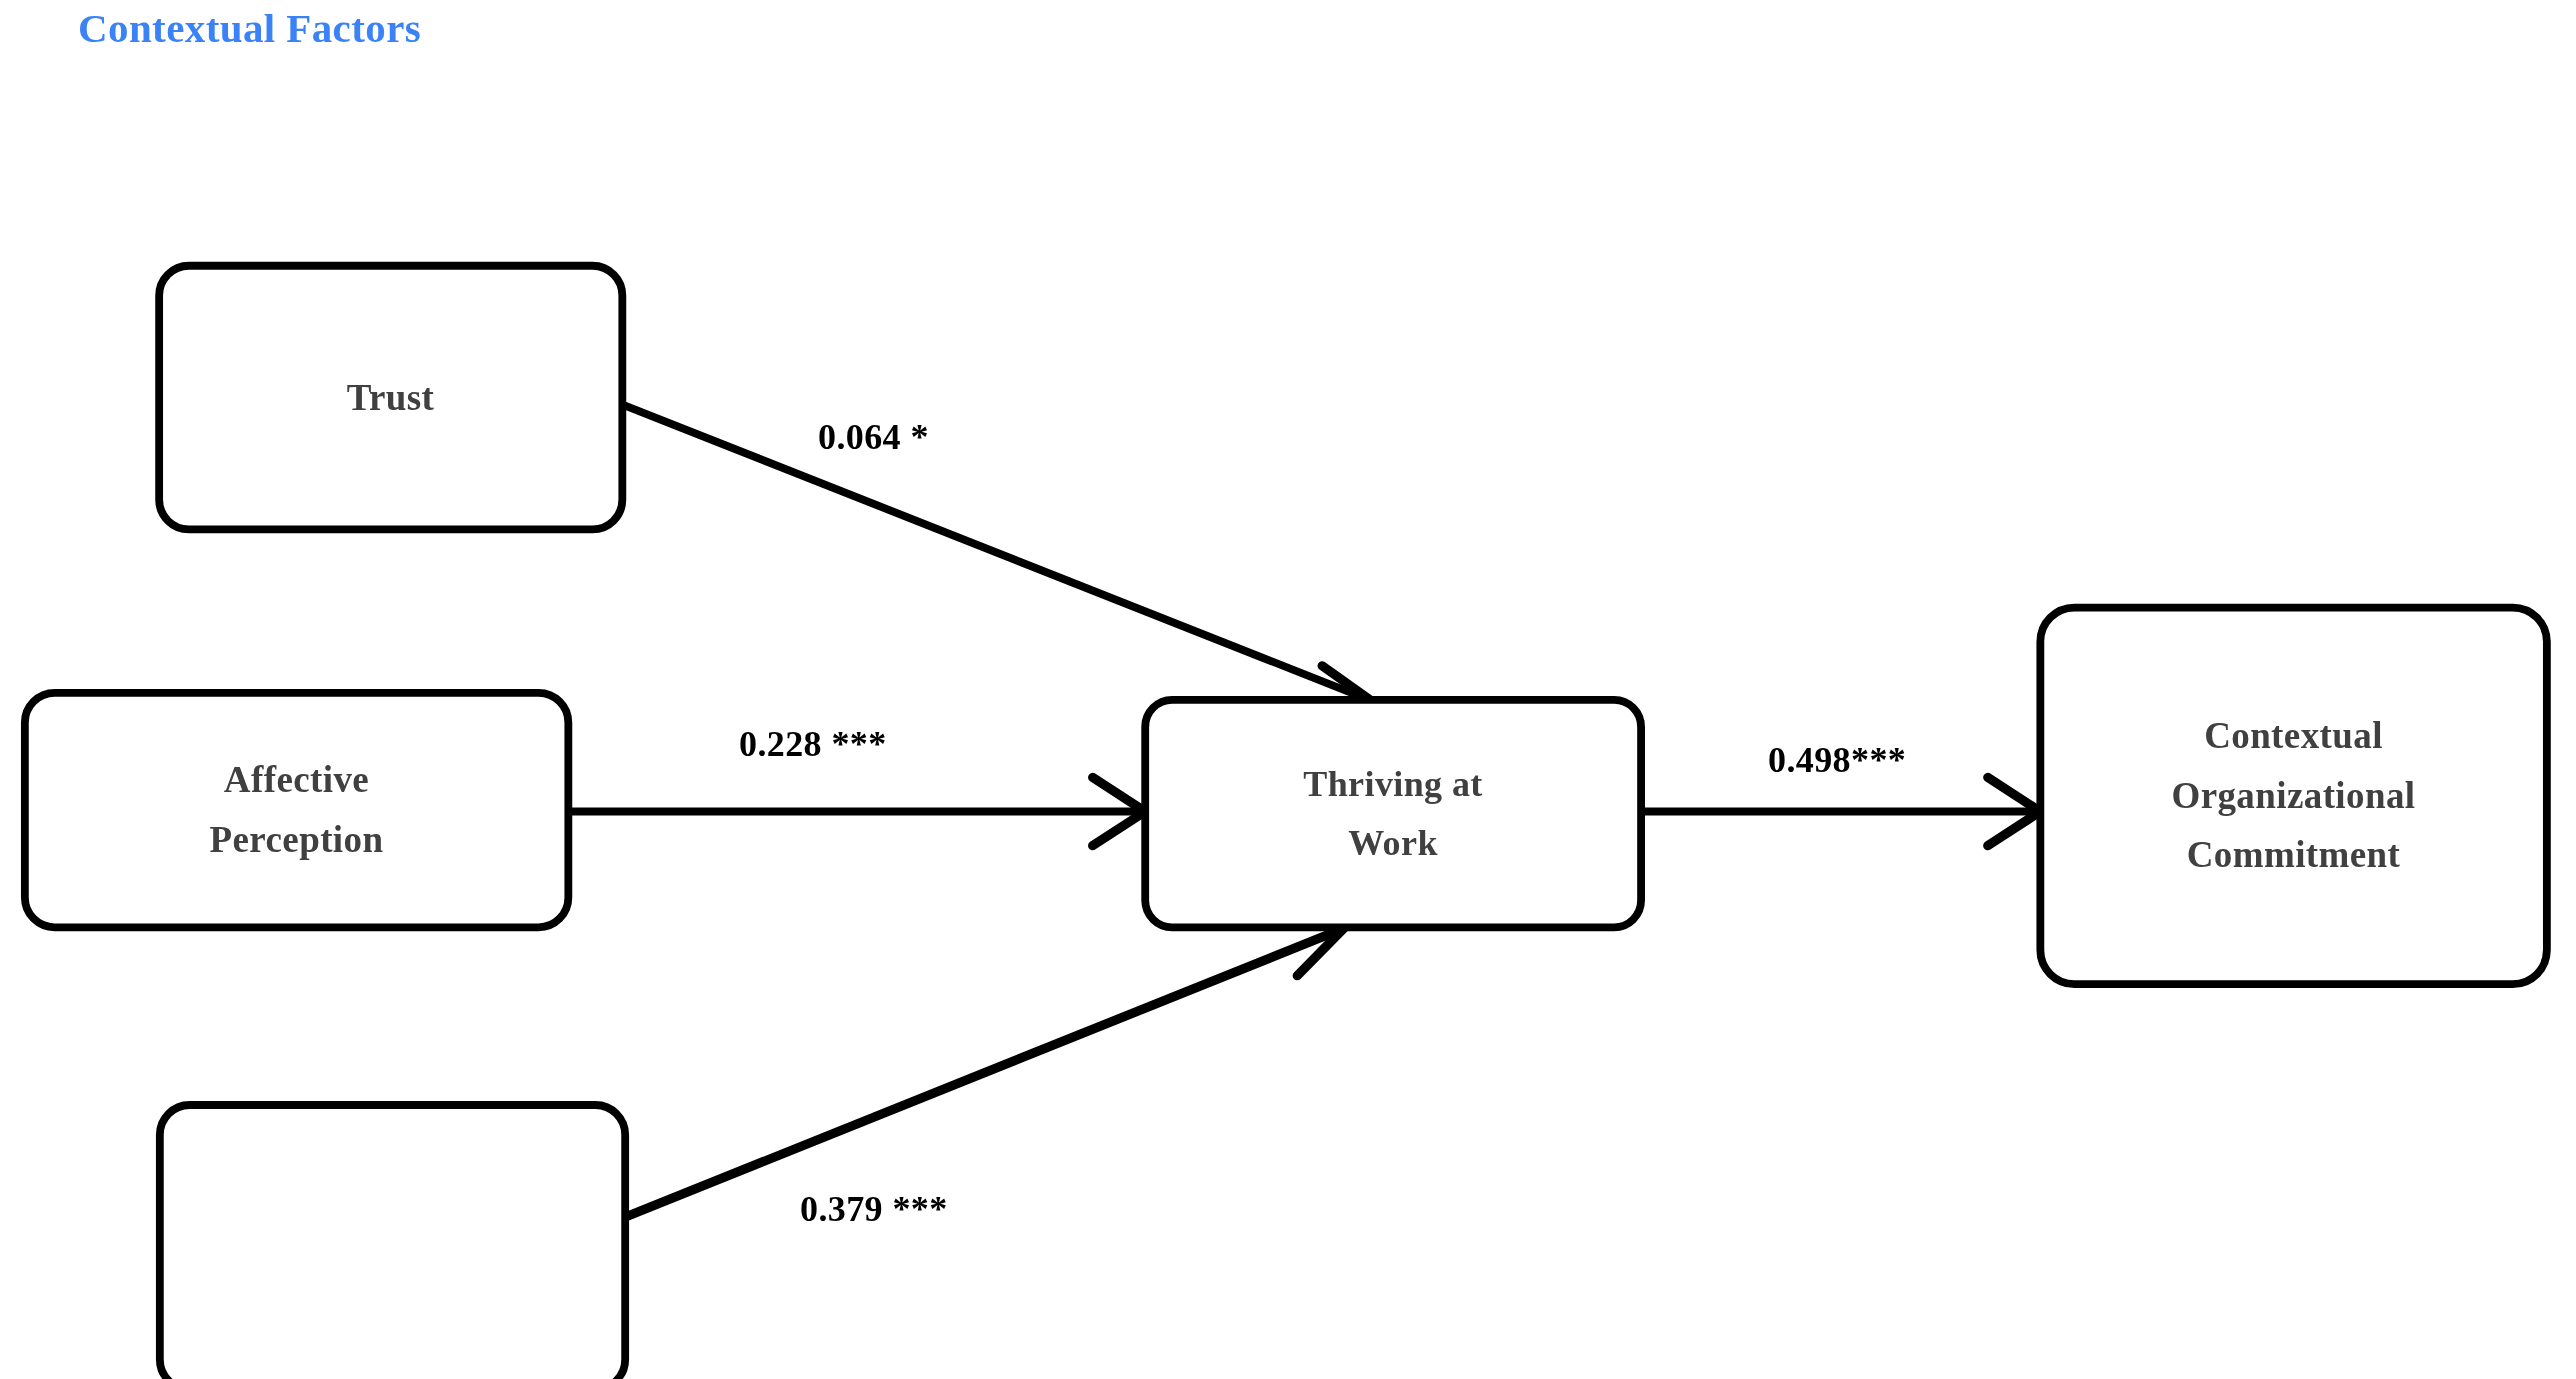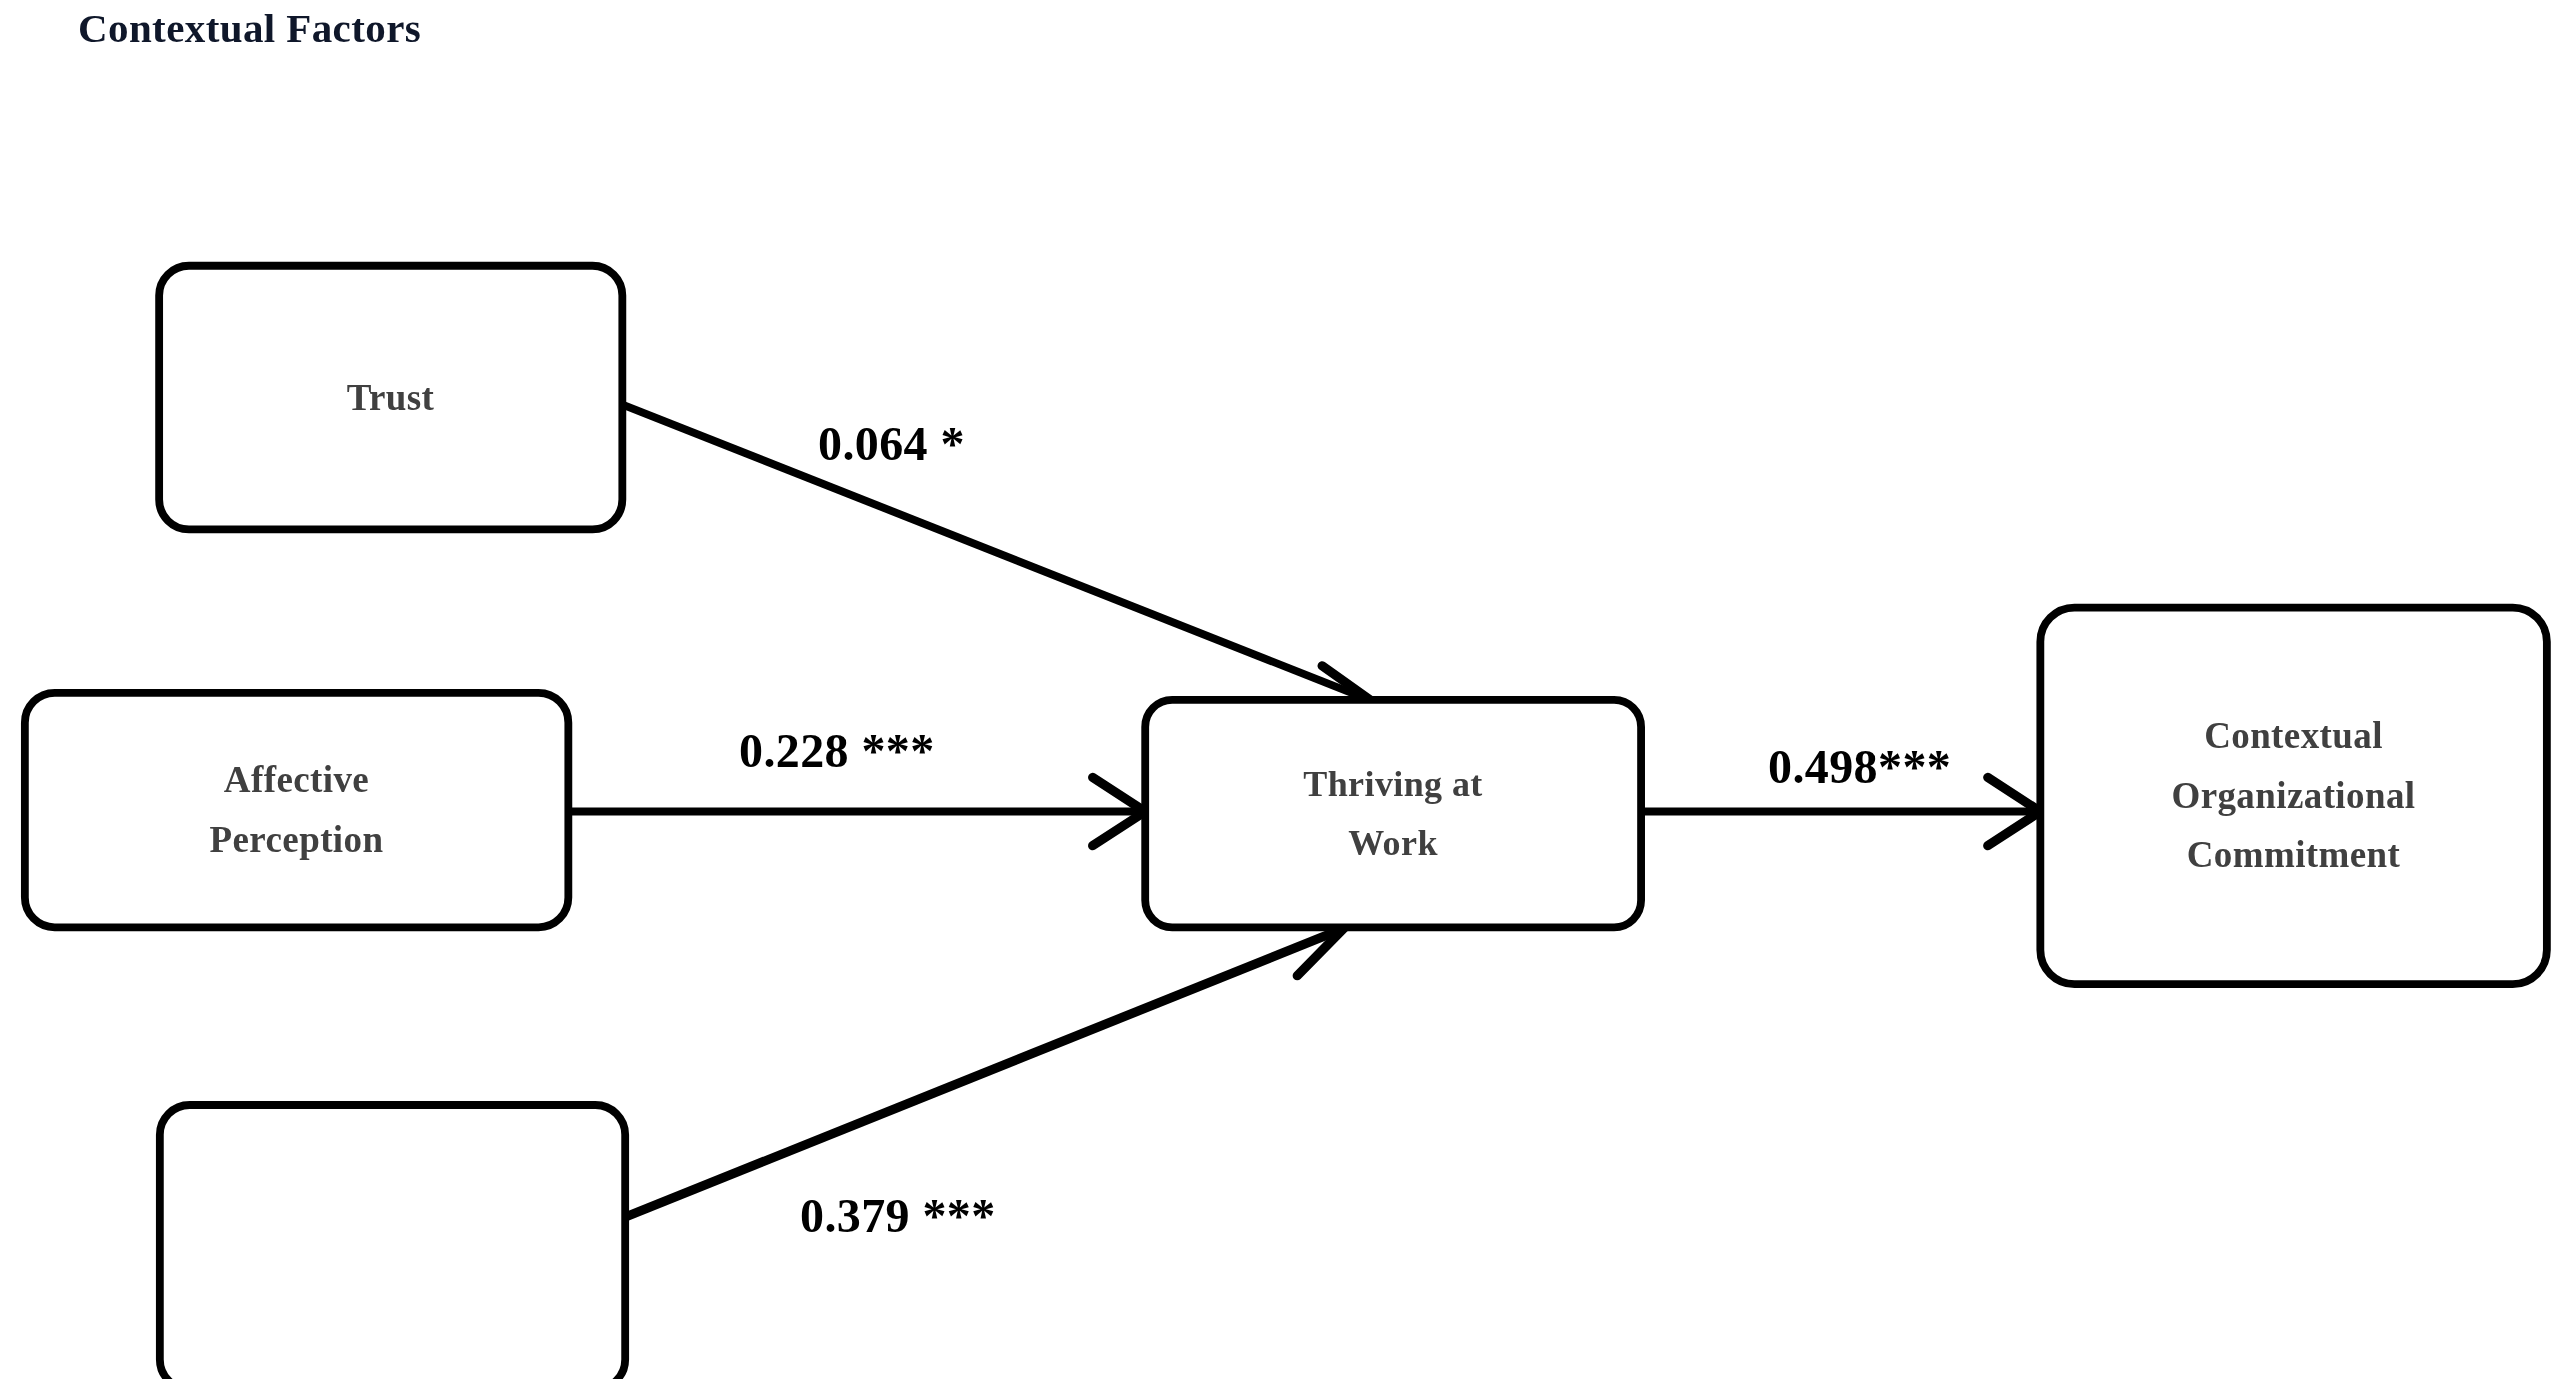--- a/index.html
+++ b/index.html
@@ -38,27 +38,27 @@
   .node-label span {
     display: block;
     white-space: nowrap;
   }
   .section-title {
     position: absolute;
     left: 78px;
     top: 4.3px;
     font-size: 41px;
     font-weight: bold;
-    color: #0f172a;
+    color: #3b82f6;
     letter-spacing: 0.4px;
     white-space: nowrap;
   }
   .edge-label {
     position: absolute;
-    font-size: 48px;
+    font-size: 36px;
     font-weight: bold;
     color: #000000;
     white-space: nowrap;
     letter-spacing: 0.4px;
   }
 </style>
 </head>
 <body>
 
 <div id="canvas">

